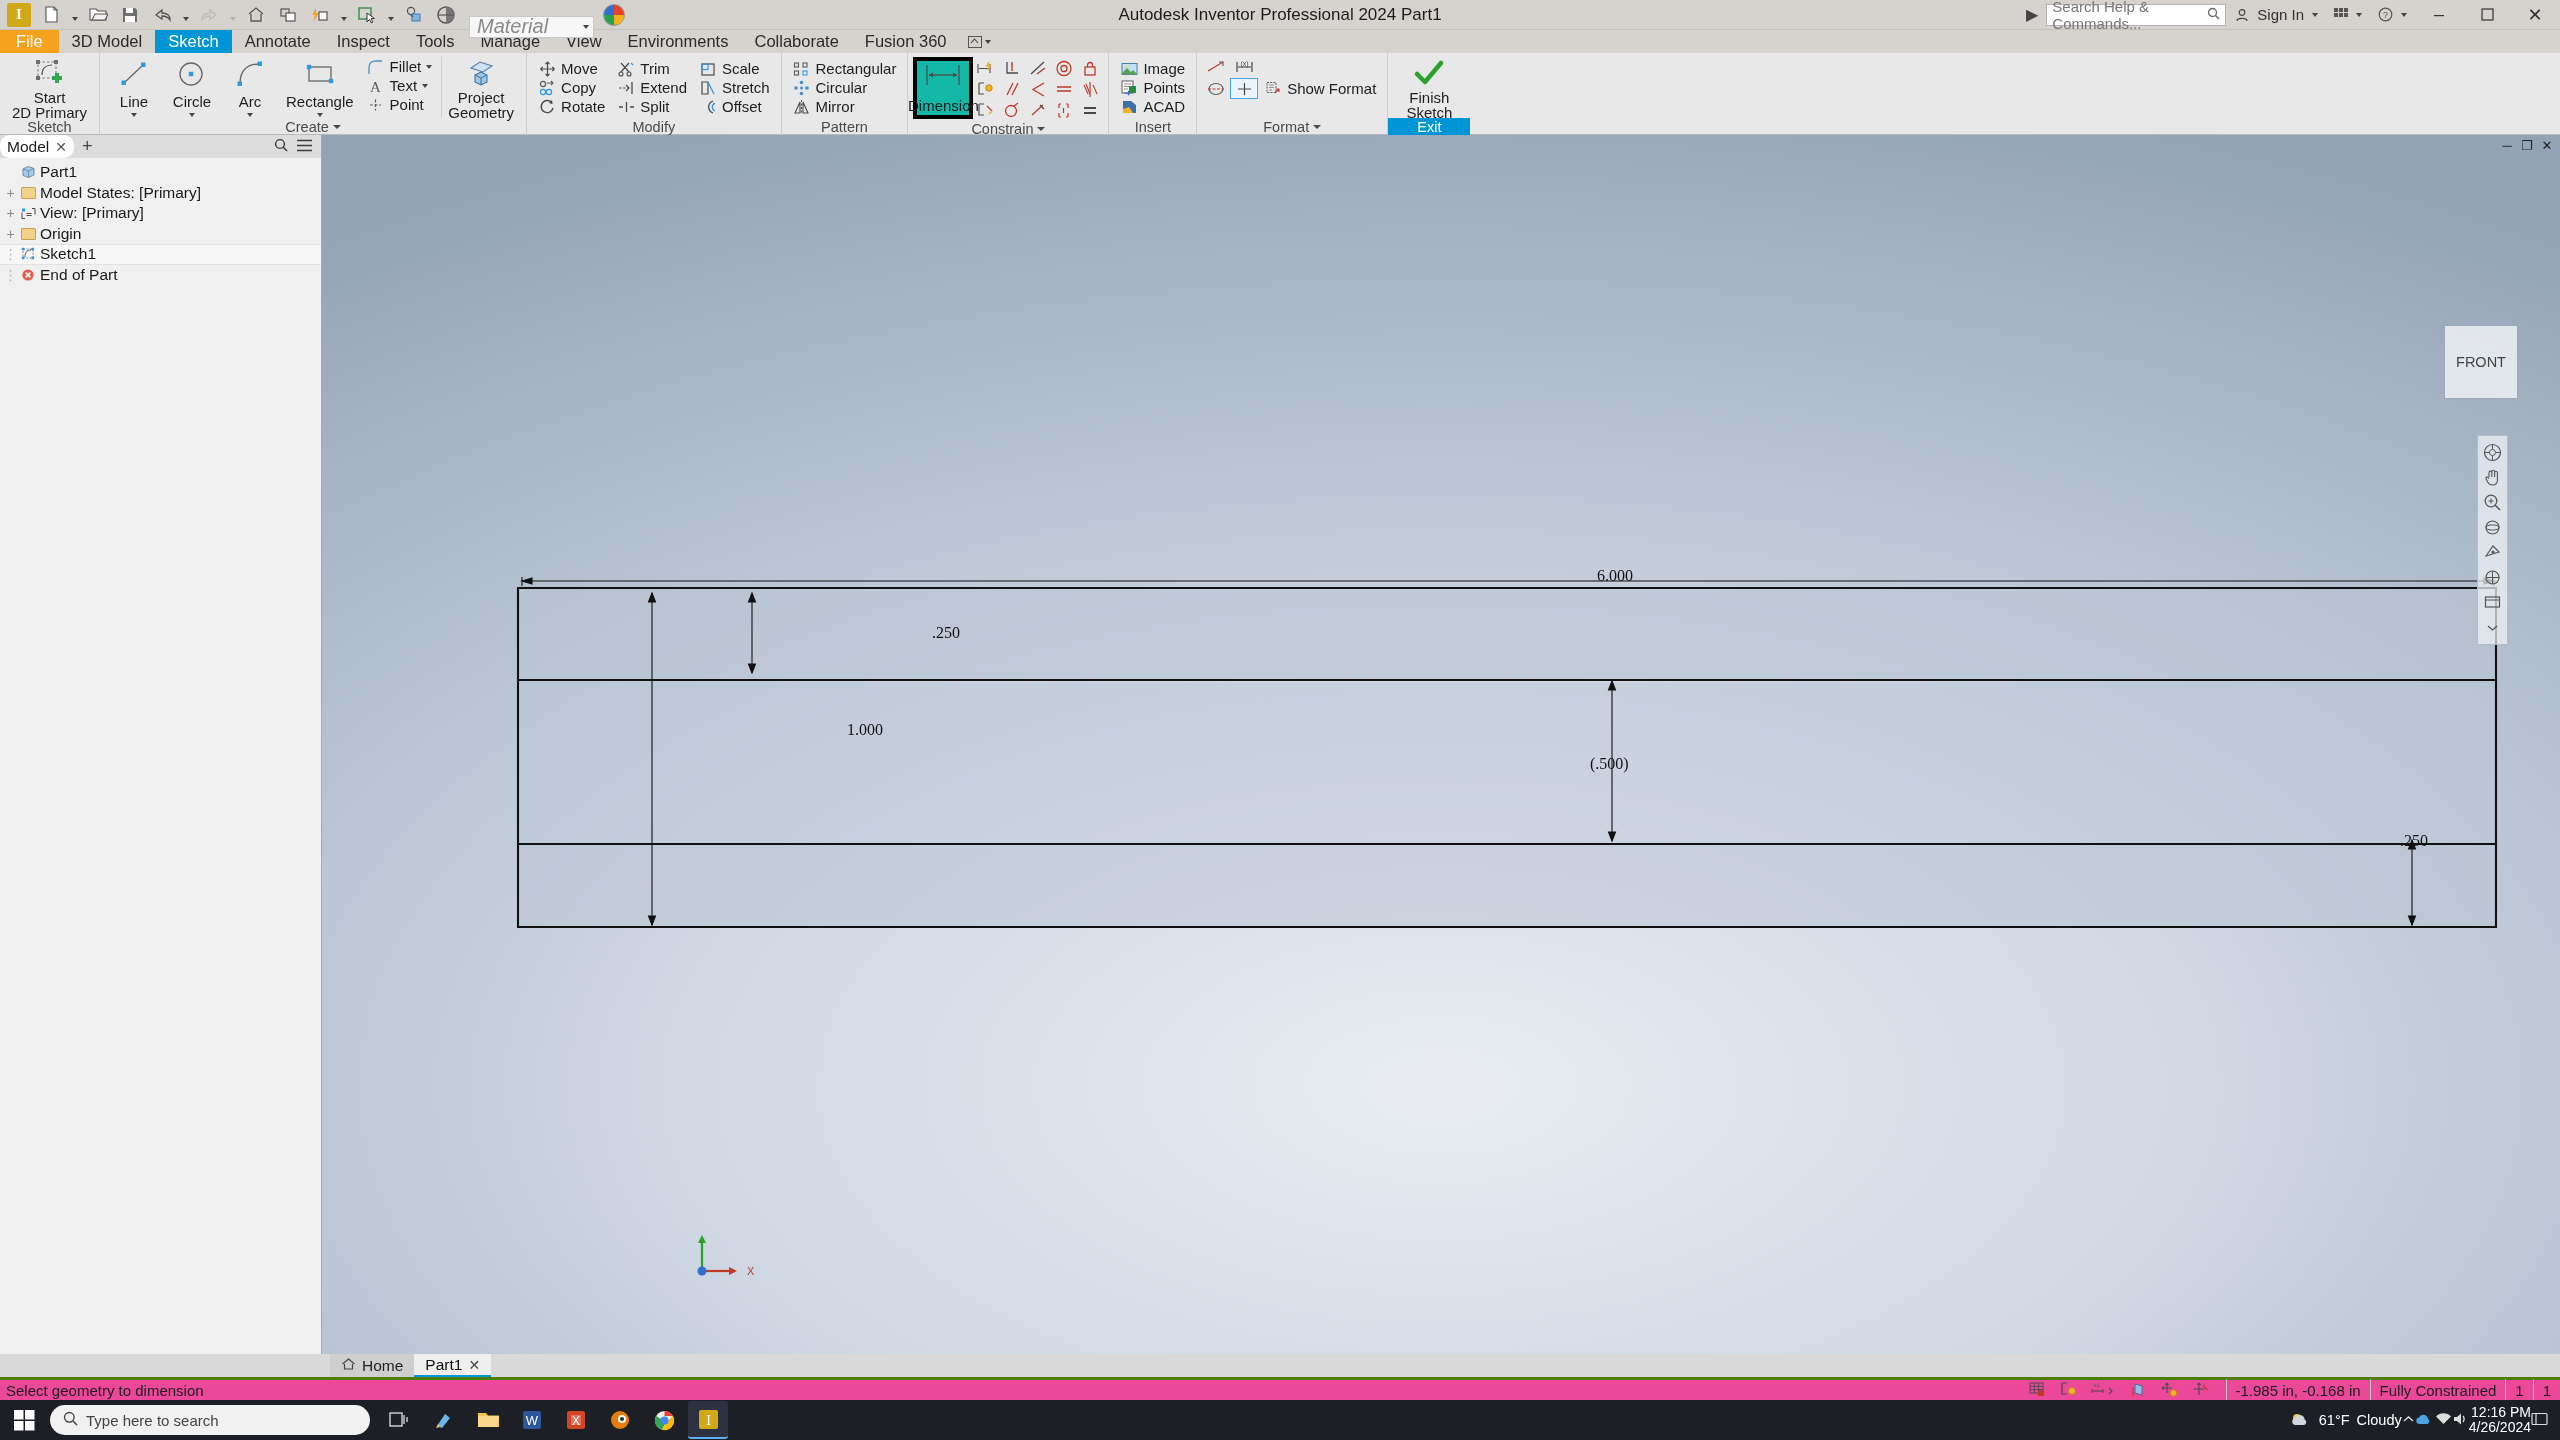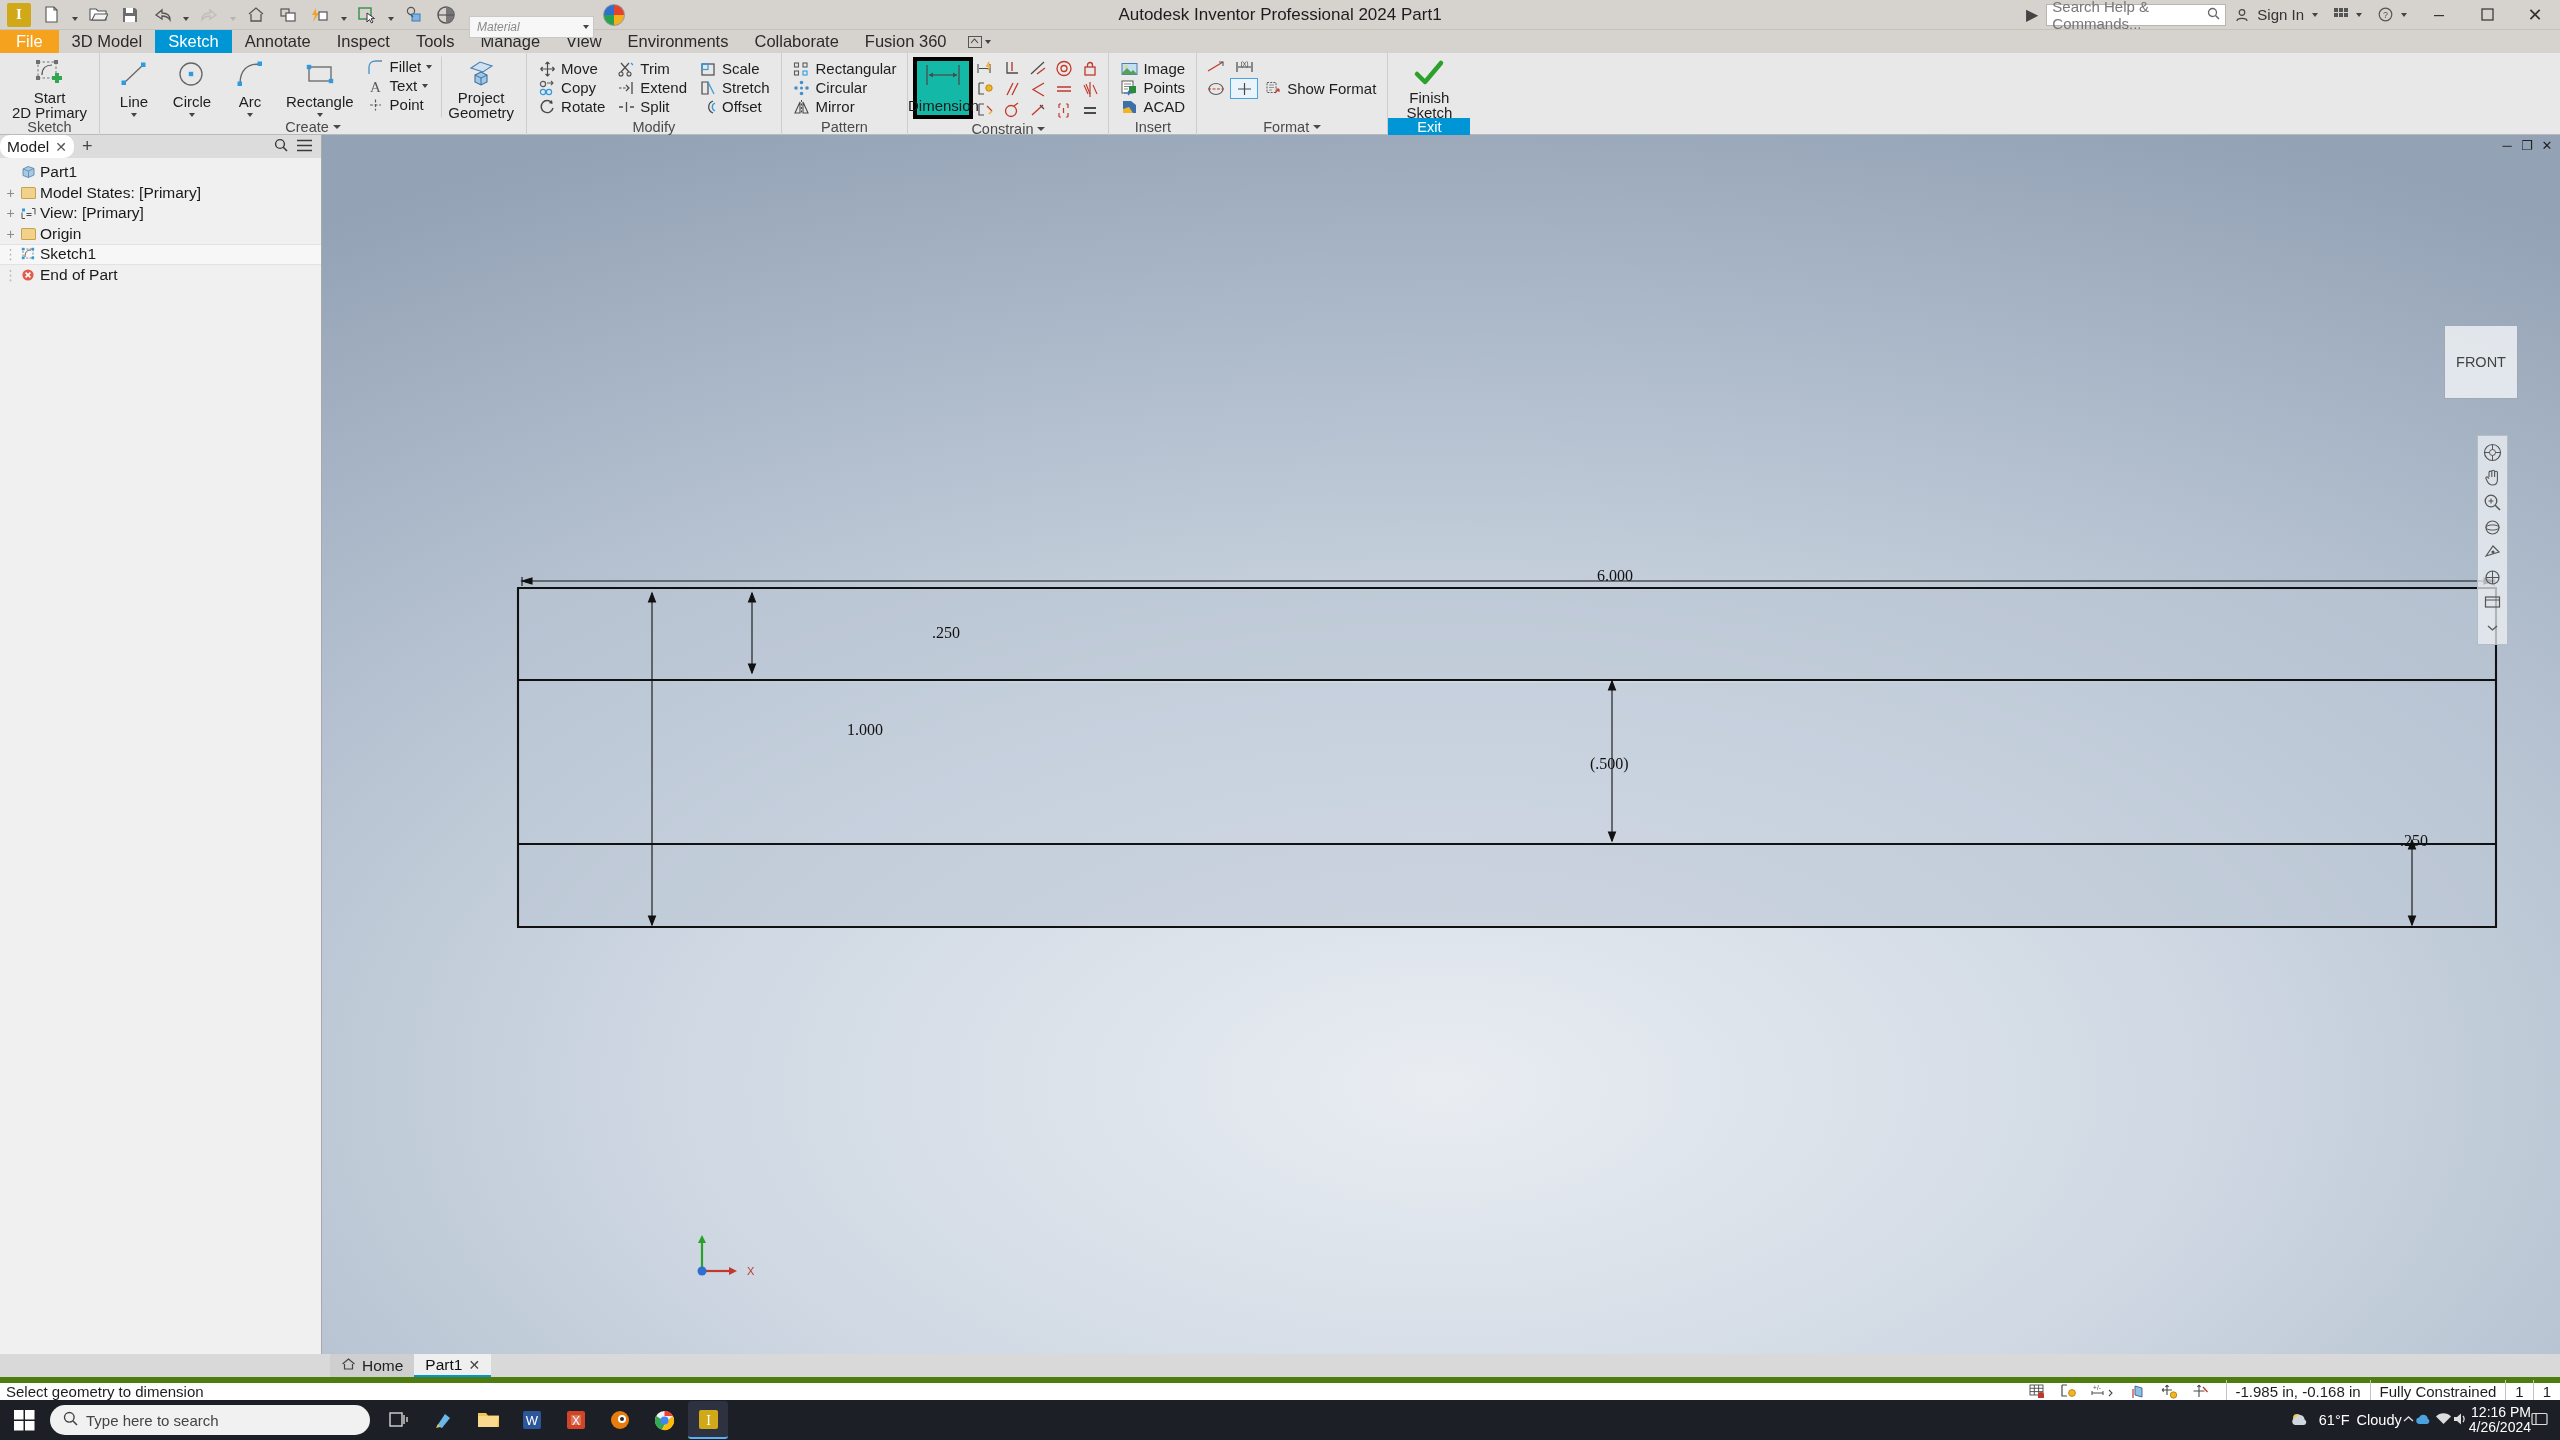--- a/index.html
+++ b/index.html
@@ -26,21 +26,21 @@
   .qat-caret { width:13px; height:26px; display:flex; align-items:flex-end; justify-content:center; padding-bottom:7px; }
   .caret-d { width:0;height:0;border-left:3.5px solid transparent;border-right:3.5px solid transparent;border-top:4px solid #444; }
   .inv-logo {
     width:24px;height:24px;background:#d1a818;border-radius:2px;
     display:flex;align-items:center;justify-content:center;
     color:#fff;font-weight:bold;font-size:15px;font-family:"Liberation Serif",serif;
   }
   .mat-combo {
     width:125px;height:22px;background:#f7f7f7;border:1px solid #c8c8c8;
     display:flex;align-items:center;justify-content:space-between;
-    padding:0 4px 0 7px; margin-left:6px; font-style:italic; color:#8a8a8a; font-size:12px;margin-top:24px;
+    padding:0 4px 0 7px; margin-left:6px; font-style:italic; color:#8a8a8a; font-size:20px;margin-top:24px;
   }
   .appearance-orb {
     width:22px;height:22px;border-radius:50%;margin-left:7px;
     background:conic-gradient(#e8412b 0 25%, #f2b01e 0 50%, #27a34b 0 75%, #2f6fd0 0 100%);
     border:1px solid #999;
   }
   .title-center {
     position:absolute; left:0; right:0; text-align:center; font-size:17px; color:#1d1d1d;
     pointer-events:none;
   }
@@ -145,22 +145,22 @@
   }
 
   
   .doctabs {
     height:23px;background:#d9d9d9;display:flex;align-items:stretch;font-size:15.5px;
     flex:0 0 23px;padding-left:330px;
   }
   .dtab { display:flex;align-items:center;gap:6px;padding:0 11px;color:#222;background:#cfcfcf; }
   .dtab.active { background:#efefef;border-bottom:2px solid #0096d6;color:#111; }
   .statusbar {
-    height:23px;background:#ffffff;display:flex;align-items:center;flex:0 0 23px;
-    font-size:15px;border-top:6px solid #4d7c0f;
+    height:23px;background:#ec4899;display:flex;align-items:center;flex:0 0 23px;
+    font-size:15px;border-top:3px solid #4d7c0f;
   }
   .sb-left { padding-left:6px;color:#1d1d1d; }
   .sb-mid { margin-left:auto;display:flex;align-items:center;gap:9px;padding-right:14px; }
   .sb-cell { border-left:1px solid #c3c3c3;padding:0 9px;height:23px;display:flex;align-items:center;color:#1d1d1d; }
   .sb-right { display:flex;align-items:stretch;height:23px; }
   .sb-ico { width:22px;height:20px;display:flex;align-items:center;justify-content:center; }
 
   
   .taskbar {
     height:40px;background:#1d1f26;display:flex;align-items:center;flex:0 0 40px;color:#fff;font-size:15px;

